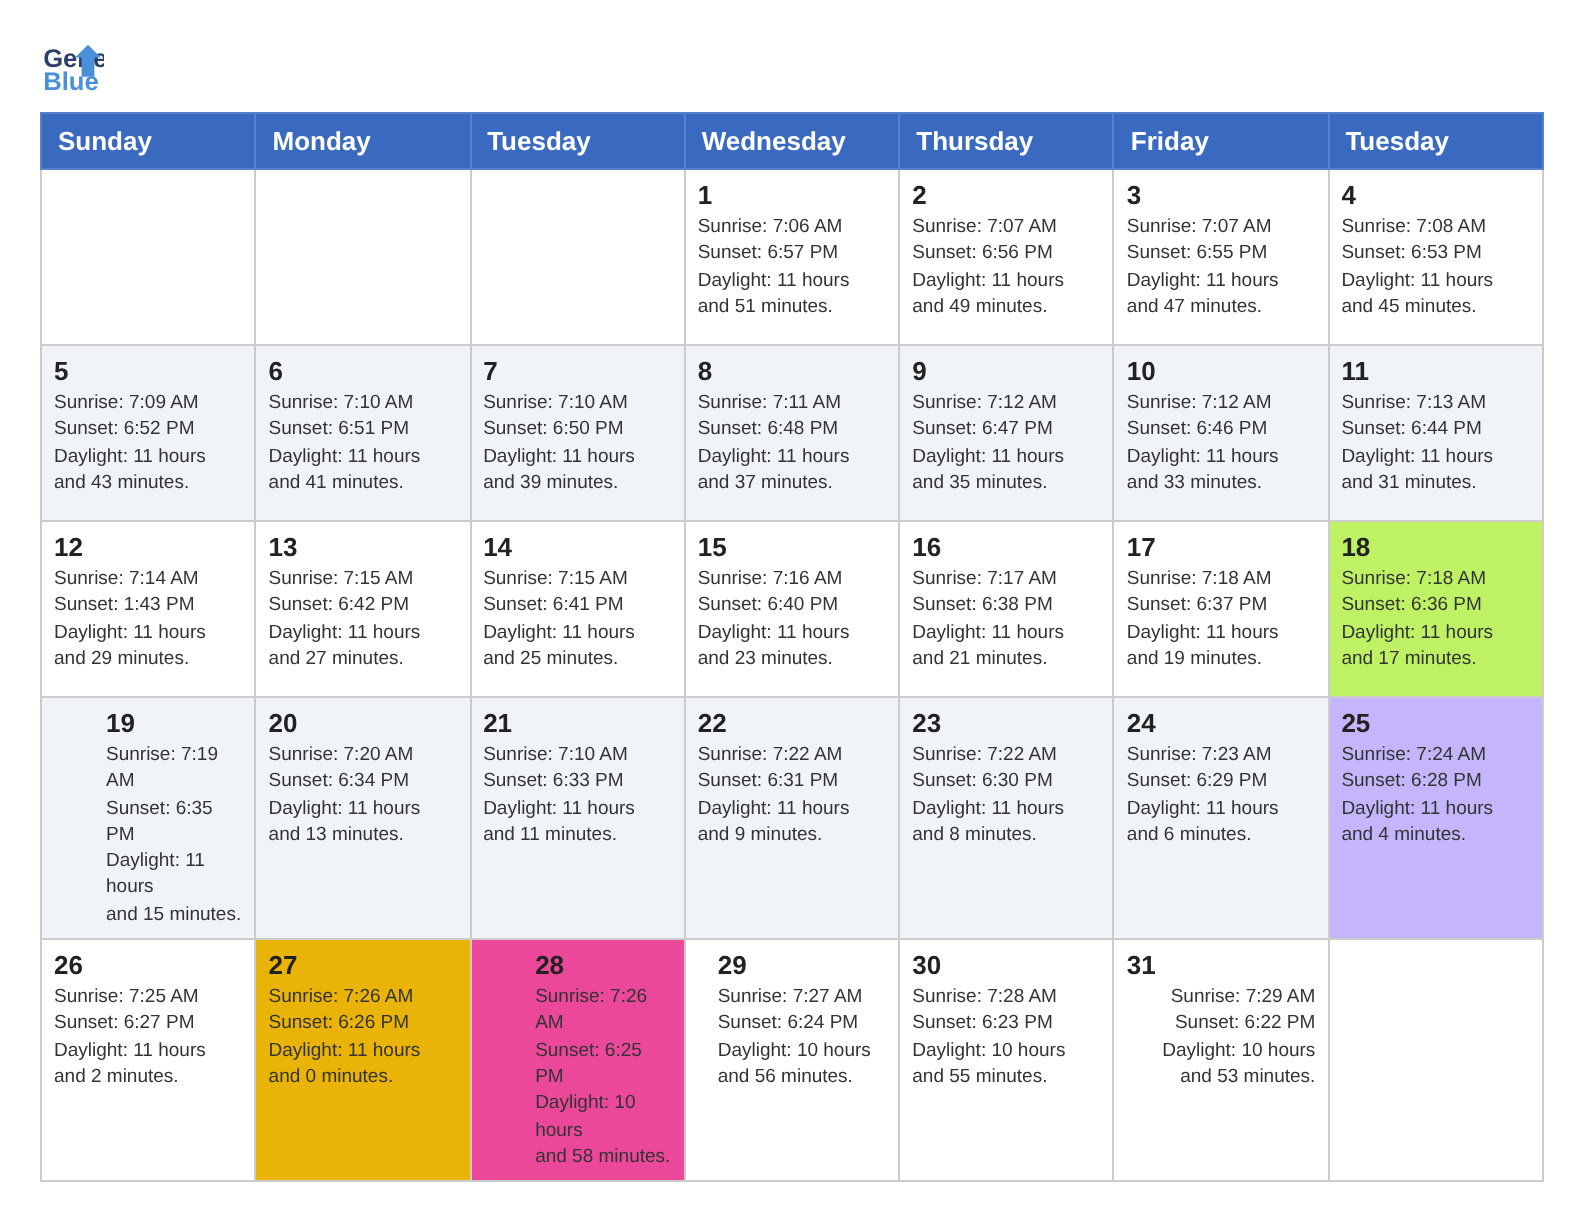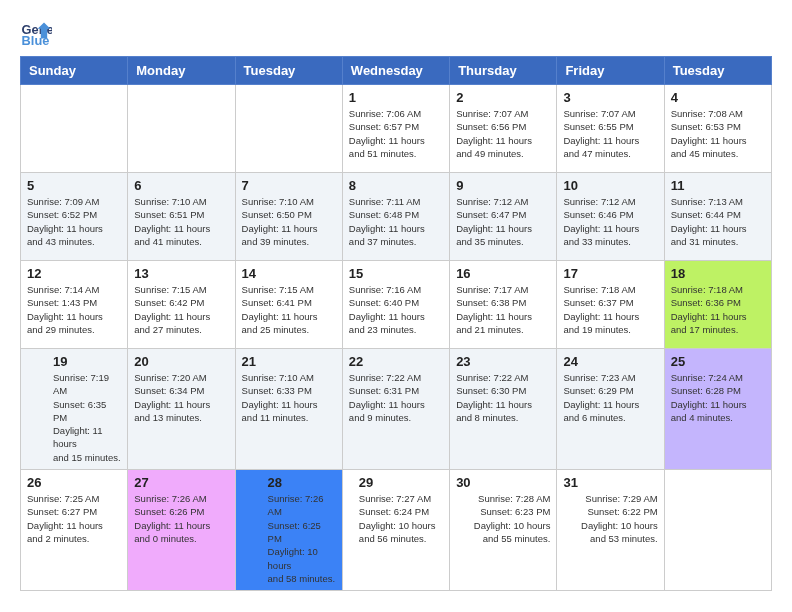--- a/index.html
+++ b/index.html
@@ -302,44 +302,44 @@
         </td>
       </tr>
       <tr>
         <td style="background: rgb(255, 255, 255);">
           <div class="day-number">26</div>
           <div class="day-info" style="white-space: pre-line;">Sunrise: 7:25 AM
 Sunset: 6:27 PM
 Daylight: 11 hours
 and 2 minutes.</div>
         </td>
-        <td style="background: #f0abfc;">
+        <td style="background: #eab308;">
           <div class="day-number">27</div>
           <div class="day-info" style="white-space: pre-line;">Sunrise: 7:26 AM
 Sunset: 6:26 PM
 Daylight: 11 hours
 and 0 minutes.</div>
         </td>
-        <td style="background: #3b82f6; padding-left: 32px;">
+        <td style="background: #ec4899; padding-left: 32px;">
           <div class="day-number">28</div>
           <div class="day-info" style="white-space: pre-line;">Sunrise: 7:26 AM
 Sunset: 6:25 PM
 Daylight: 10 hours
 and 58 minutes.</div>
         </td>
         <td style="background: rgb(255, 255, 255); padding-left: 16px;">
           <div class="day-number">29</div>
           <div class="day-info" style="white-space: pre-line;">Sunrise: 7:27 AM
 Sunset: 6:24 PM
 Daylight: 10 hours
 and 56 minutes.</div>
         </td>
         <td style="background: rgb(255, 255, 255);">
           <div class="day-number">30</div>
-          <div class="day-info" style="white-space: pre-line; text-align: right;">Sunrise: 7:28 AM
+          <div class="day-info" style="white-space: pre-line;">Sunrise: 7:28 AM
 Sunset: 6:23 PM
 Daylight: 10 hours
 and 55 minutes.</div>
         </td>
         <td style="background: rgb(255, 255, 255);">
           <div class="day-number">31</div>
           <div class="day-info" style="white-space: pre-line; text-align: right;">Sunrise: 7:29 AM
 Sunset: 6:22 PM
 Daylight: 10 hours
 and 53 minutes.</div>

